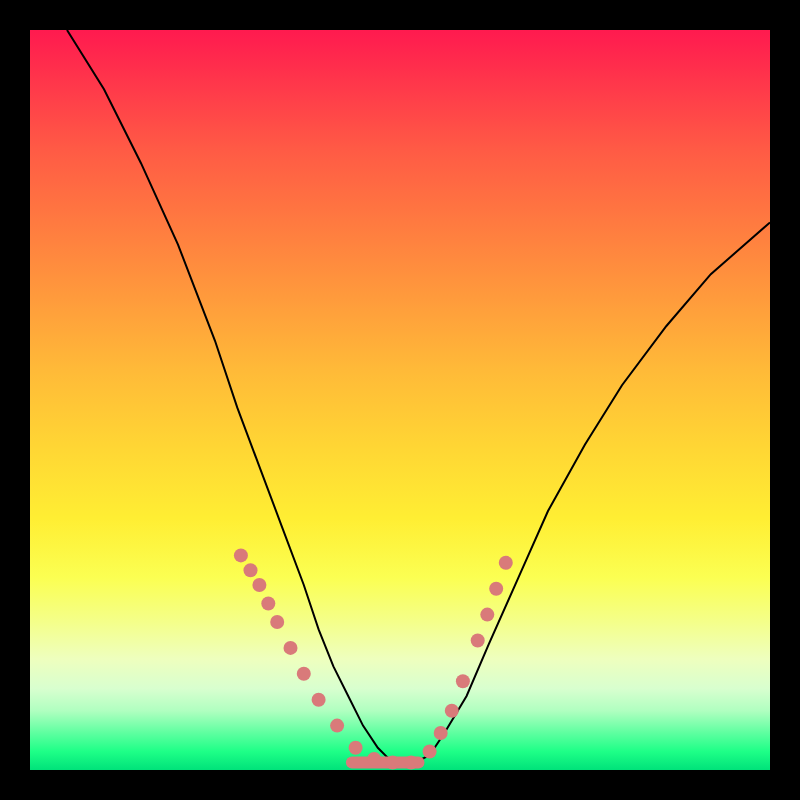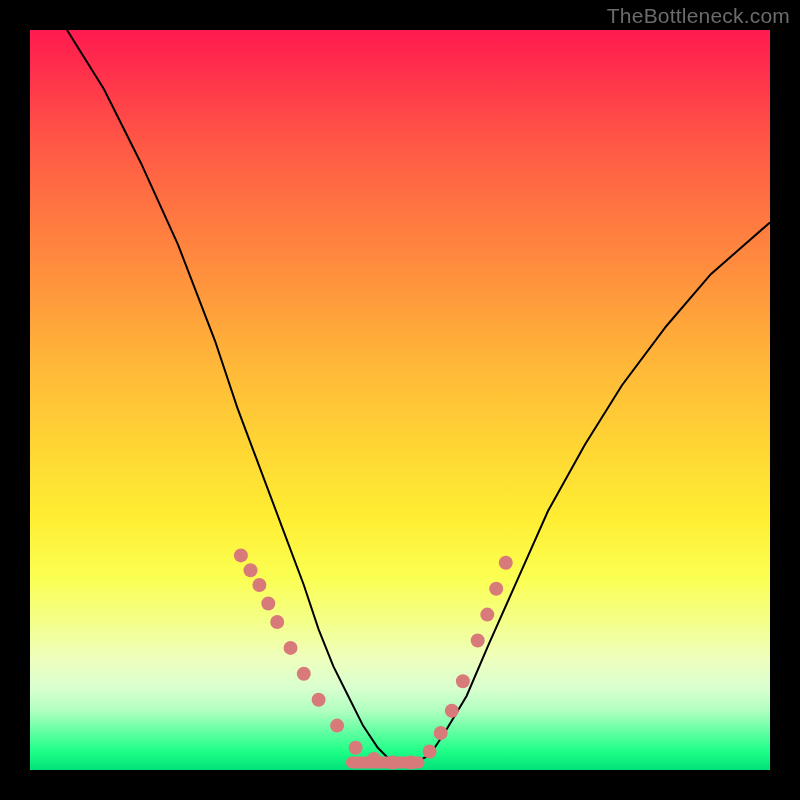--- a/index.html
+++ b/index.html
@@ -88,14 +88,13 @@
           <circle cx="410.7" cy="703.0" r="7" fill="#d97a7a"></circle>
           <circle cx="421.8" cy="680.8" r="7" fill="#d97a7a"></circle>
           <circle cx="432.9" cy="651.2" r="7" fill="#d97a7a"></circle>
           <circle cx="447.7" cy="610.5" r="7" fill="#d97a7a"></circle>
           <circle cx="457.3" cy="584.6" r="7" fill="#d97a7a"></circle>
           <circle cx="466.2" cy="558.7" r="7" fill="#d97a7a"></circle>
           <circle cx="475.8" cy="532.8" r="7" fill="#d97a7a"></circle>
         </g>
     </svg>
   </div>
-  <div class="watermark">TheBottleneck.com</div>
 </div>
 
 </body></html>

